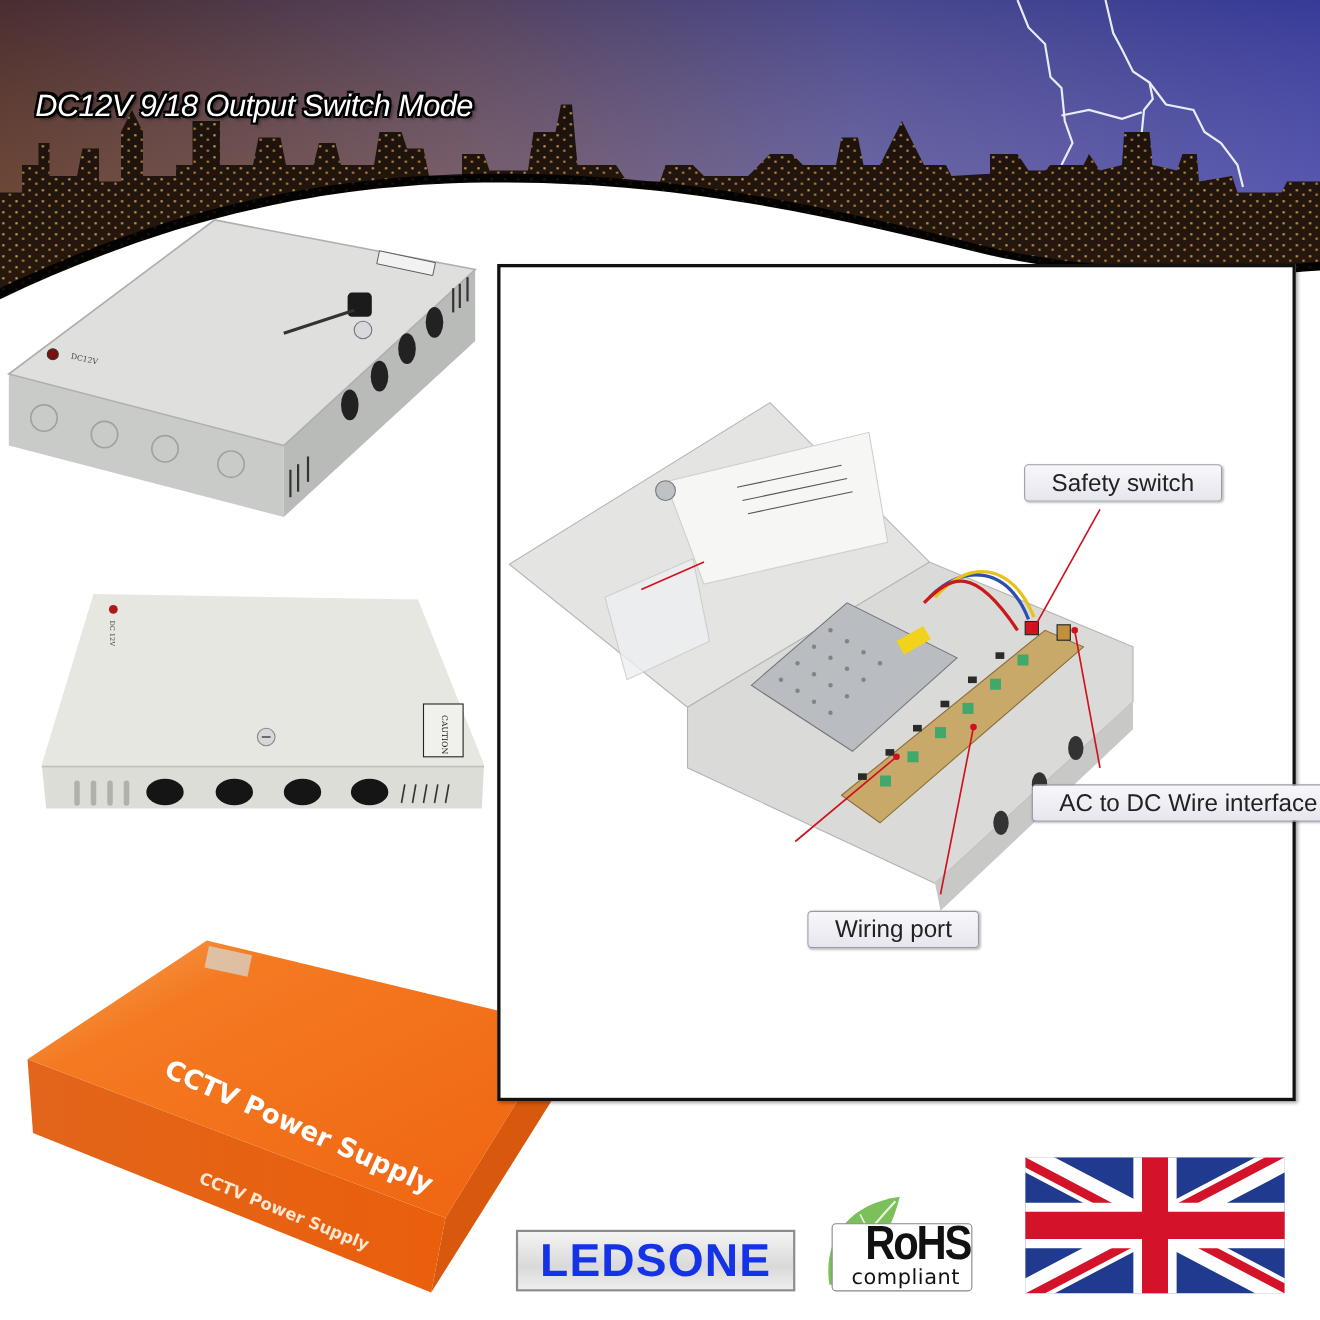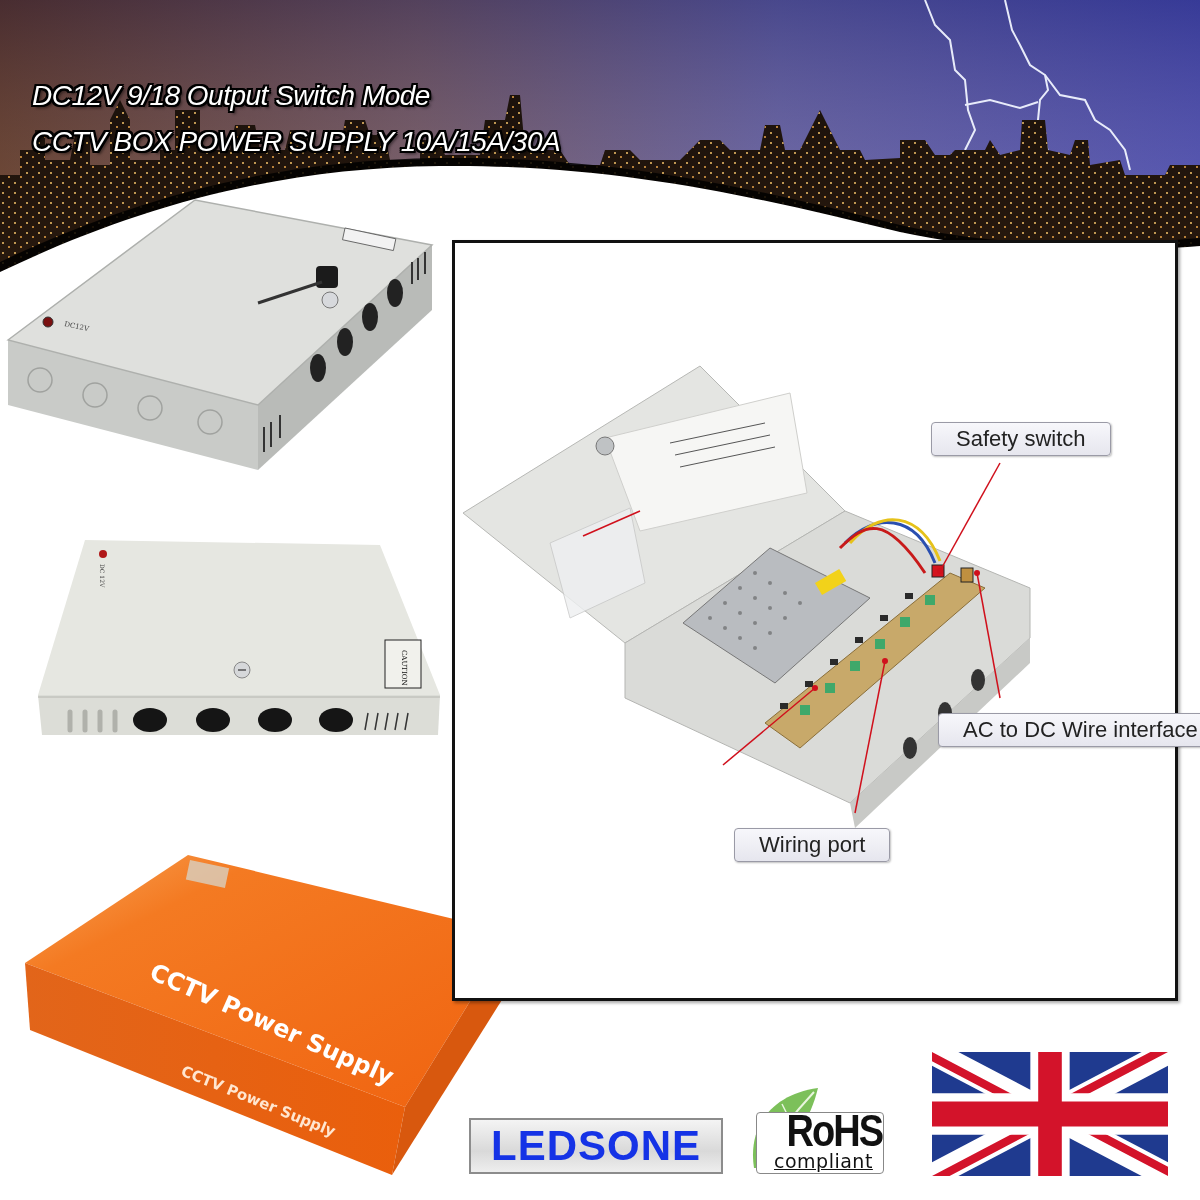--- a/index.html
+++ b/index.html
@@ -60,21 +60,21 @@
     border: 1.5px solid #888; border-radius: 4px; background: #fff;
     box-sizing: border-box;
   }
   .rohs-title {
     position: absolute; right: 8px; top: 30px; font-size: 38px; font-weight: bold;
     color: #111; letter-spacing: -2px; transform: scaleY(1.15);
     font-family: "Liberation Sans", "DejaVu Sans", sans-serif;
   }
   .rohs-sub {
     position: absolute; left: 26px; top: 70px; font-size: 19px; color: #111;
-    font-family: "DejaVu Sans", sans-serif; letter-spacing: 0.5px; text-decoration: underline;
+    font-family: "DejaVu Sans", sans-serif; letter-spacing: 0.5px;
   }
   .flag { position: absolute; left: 932px; top: 1052px; }
 </style>
 </head>
 <body>
 
 <div class="banner">
   <svg width="1200" height="300" viewBox="0 0 1200 300">
     <defs>
       <linearGradient id="sky" x1="0" y1="0" x2="1" y2="0">
@@ -111,21 +111,20 @@
     </g>
 
     <path fill="url(#city)" d="M0 175 L20 175 L20 150 L35 150 L35 130 L45 130 L45 160 L70 160 L75 135 L90 135 L90 165 L110 165 L110 120 L120 100 L130 120 L130 160 L160 160 L160 150 L175 150 L175 110 L200 110 L200 150 L230 150 L235 125 L255 125 L260 150 L285 150 L290 130 L305 130 L310 150 L340 150 L345 120 L365 120 L370 135 L385 135 L390 160 L420 160 L420 140 L440 140 L445 155 L480 155 L485 120 L505 120 L510 95 L520 95 L525 150 L560 150 L570 165 L600 165 L605 150 L630 150 L640 160 L680 160 L690 150 L700 140 L720 140 L730 150 L760 150 L765 125 L780 125 L785 150 L800 150 L810 130 L820 110 L830 130 L840 150 L860 150 L865 160 L900 158 L900 140 L925 140 L935 155 L950 155 L955 150 L985 150 L990 140 L1000 155 L1020 150 L1022 120 L1045 120 L1048 150 L1070 155 L1075 140 L1088 140 L1090 165 L1120 160 L1125 175 L1165 175 L1170 165 L1200 165 L1200 300 L0 300 Z"></path>
     <path fill="url(#lights)" opacity="0.75" d="M0 175 L20 175 L20 150 L35 150 L35 130 L45 130 L45 160 L70 160 L75 135 L90 135 L90 165 L110 165 L110 120 L120 100 L130 120 L130 160 L160 160 L160 150 L175 150 L175 110 L200 110 L200 150 L230 150 L235 125 L255 125 L260 150 L285 150 L290 130 L305 130 L310 150 L340 150 L345 120 L365 120 L370 135 L385 135 L390 160 L420 160 L420 140 L440 140 L445 155 L480 155 L485 120 L505 120 L510 95 L520 95 L525 150 L560 150 L570 165 L600 165 L605 150 L630 150 L640 160 L680 160 L690 150 L700 140 L720 140 L730 150 L760 150 L765 125 L780 125 L785 150 L800 150 L810 130 L820 110 L830 130 L840 150 L860 150 L865 160 L900 158 L900 140 L925 140 L935 155 L950 155 L955 150 L985 150 L990 140 L1000 155 L1020 150 L1022 120 L1045 120 L1048 150 L1070 155 L1075 140 L1088 140 L1090 165 L1120 160 L1125 175 L1165 175 L1170 165 L1200 165 L1200 300 L0 300 Z"></path>
 
     <path d="M0 262 C 120 205, 260 160, 440 158 C 620 156, 760 190, 900 225 C 1010 250, 1120 245, 1200 238 L1200 300 L0 300 Z" fill="#000" opacity="0.85"></path>
     <path d="M0 272 C 120 215, 260 168, 440 166 C 620 164, 760 198, 900 232 C 1010 256, 1120 252, 1200 246 L1200 300 L0 300 Z" fill="#ffffff"></path>
   </svg>
   <div class="headline">
     <div>DC12V 9/18 Output Switch Mode</div>
-    <div>CCTV BOX POWER SUPPLY 10A/15A/30A</div>
   </div>
 </div>
 
 <div class="product" style="left:0;top:190px;">
   <svg width="450" height="290" viewBox="0 0 450 290">
 
     <polygon points="8,330 8,150 260,290 260,290" fill="none"></polygon>
     <polygon points="8,150 258,215 258,280 8,215" fill="#c9cbc8"></polygon>
     <polygon points="258,215 432,55 432,120 258,280" fill="#b9bbb8"></polygon>
 

